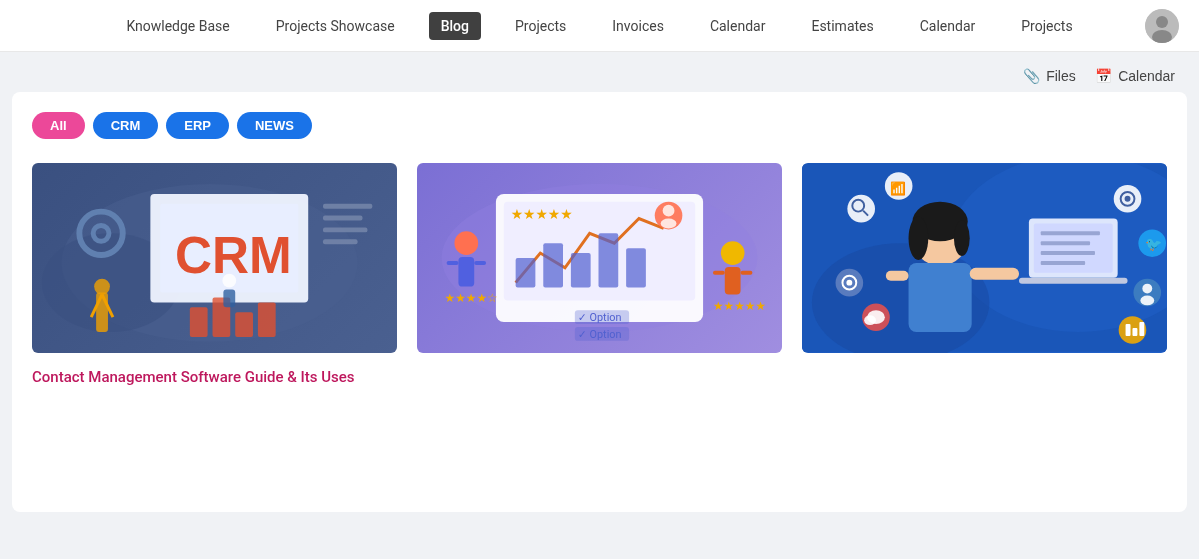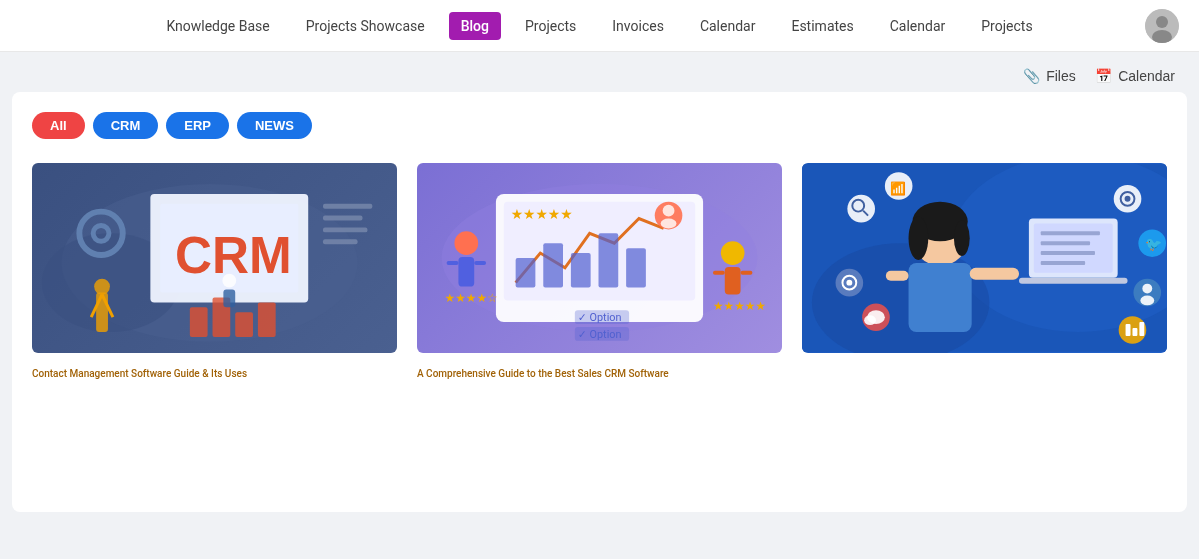--- a/index.html
+++ b/index.html
@@ -12,33 +12,33 @@
       align-items: center;
       justify-content: center;
       padding: 0 20px;
       height: 52px;
       border-bottom: 1px solid #e8e8e8;
       position: relative;
     }
     .nav-links {
       display: flex;
       align-items: center;
-      gap: 12px;
+      gap: 22px;
     }
     .nav-link {
       padding: 6px 12px;
       font-size: 14px;
       color: #444;
       cursor: pointer;
       border-radius: 4px;
       text-decoration: none;
       white-space: nowrap;
     }
     .nav-link.active {
-      background: #a21caf;
+      background: #404040;
       color: #fff;
       font-weight: 500;
     }
     .nav-avatar {
       position: absolute;
       right: 20px;
       top: 50%;
       transform: translateY(-50%);
       width: 34px;
       height: 34px;
@@ -86,21 +86,21 @@
       gap: 8px;
       margin-bottom: 24px;
     }
     .filter-tag {
       padding: 6px 18px;
       border-radius: 20px;
       font-size: 13px;
       font-weight: 600;
       cursor: pointer;
       border: none;
-      background: #ef4444;
+      background: #ec4899;
       color: #fff;
     }
     .filter-tag.inactive {
       background: #1a73e8;
       color: #fff;
     }
 
     
     .cards-grid {
       display: grid;
@@ -118,23 +118,23 @@
       overflow: hidden;
       display: flex;
       align-items: center;
       justify-content: center;
     }
     .card-image svg {
       width: 100%;
       height: 100%;
     }
     .card-title {
-      font-size: 10px;
+      font-size: 15px;
       font-weight: 500;
-      color: #a16207;
+      color: #be185d;
       line-height: 1.4;
     }
 
     
     .card-img-1 { background: linear-gradient(135deg, #3a5080 0%, #4a6090 100%); }
     
     .card-img-2 { background: linear-gradient(135deg, #7b6fd4 0%, #a08ee0 100%); }
     
     .card-img-3 { background: linear-gradient(135deg, #1a56b8 0%, #2060c8 100%); }
   </style>
@@ -255,21 +255,20 @@
           <rect x="328" y="108" width="12" height="4" rx="2" fill="#e06020"></rect>
 
           <text x="300" y="148" font-size="12" fill="#f0a800">★★★★★</text>
 
           <rect x="160" y="148" width="55" height="14" rx="3" fill="#5060d0" opacity="0.3"></rect>
           <text x="163" y="159" font-size="11" fill="#5060d0">✓ Option</text>
           <rect x="160" y="165" width="55" height="14" rx="3" fill="#5060d0" opacity="0.3"></rect>
           <text x="163" y="176" font-size="11" fill="#5060d0">✓ Option</text>
         </svg>
       </div>
-      <div class="card-title">A Comprehensive Guide to the Best Sales CRM Software</div>
     </div>
 
     <div class="blog-card">
       <div class="card-image card-img-3">
         <svg viewBox="0 0 370 190" xmlns="http://www.w3.org/2000/svg">
 
           <rect x="0" y="0" width="370" height="190" fill="#1a56b8"></rect>
           <ellipse cx="280" cy="80" rx="130" ry="90" fill="#2060c8" opacity="0.5"></ellipse>
           <ellipse cx="100" cy="140" rx="90" ry="60" fill="#1848a0" opacity="0.5"></ellipse>
 

